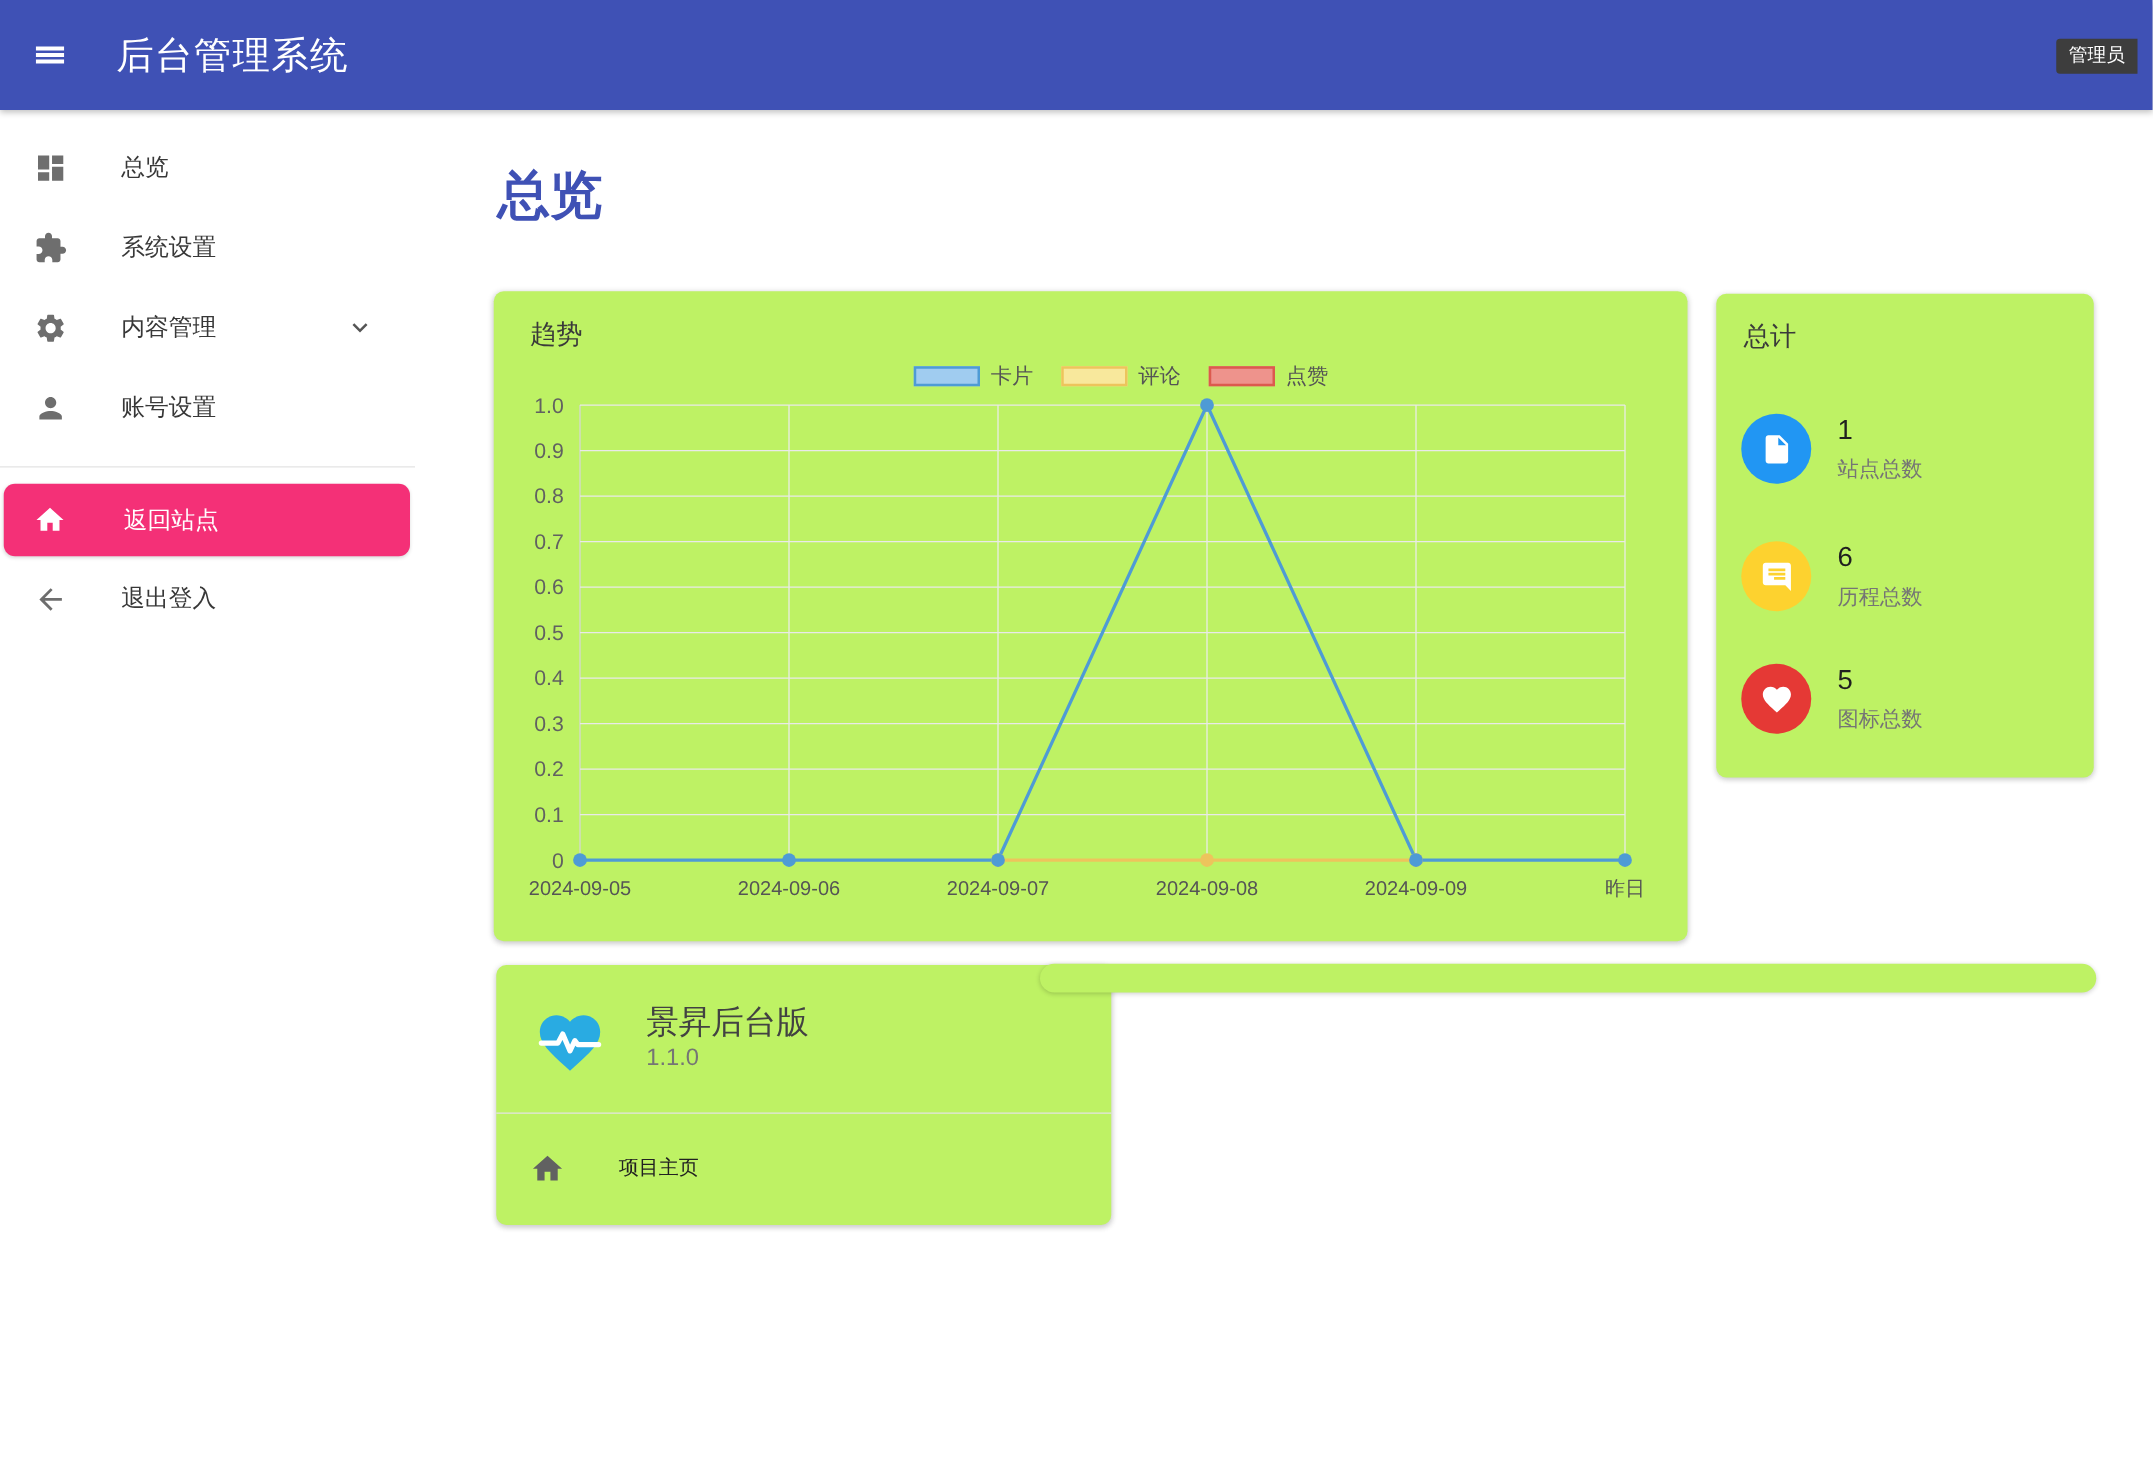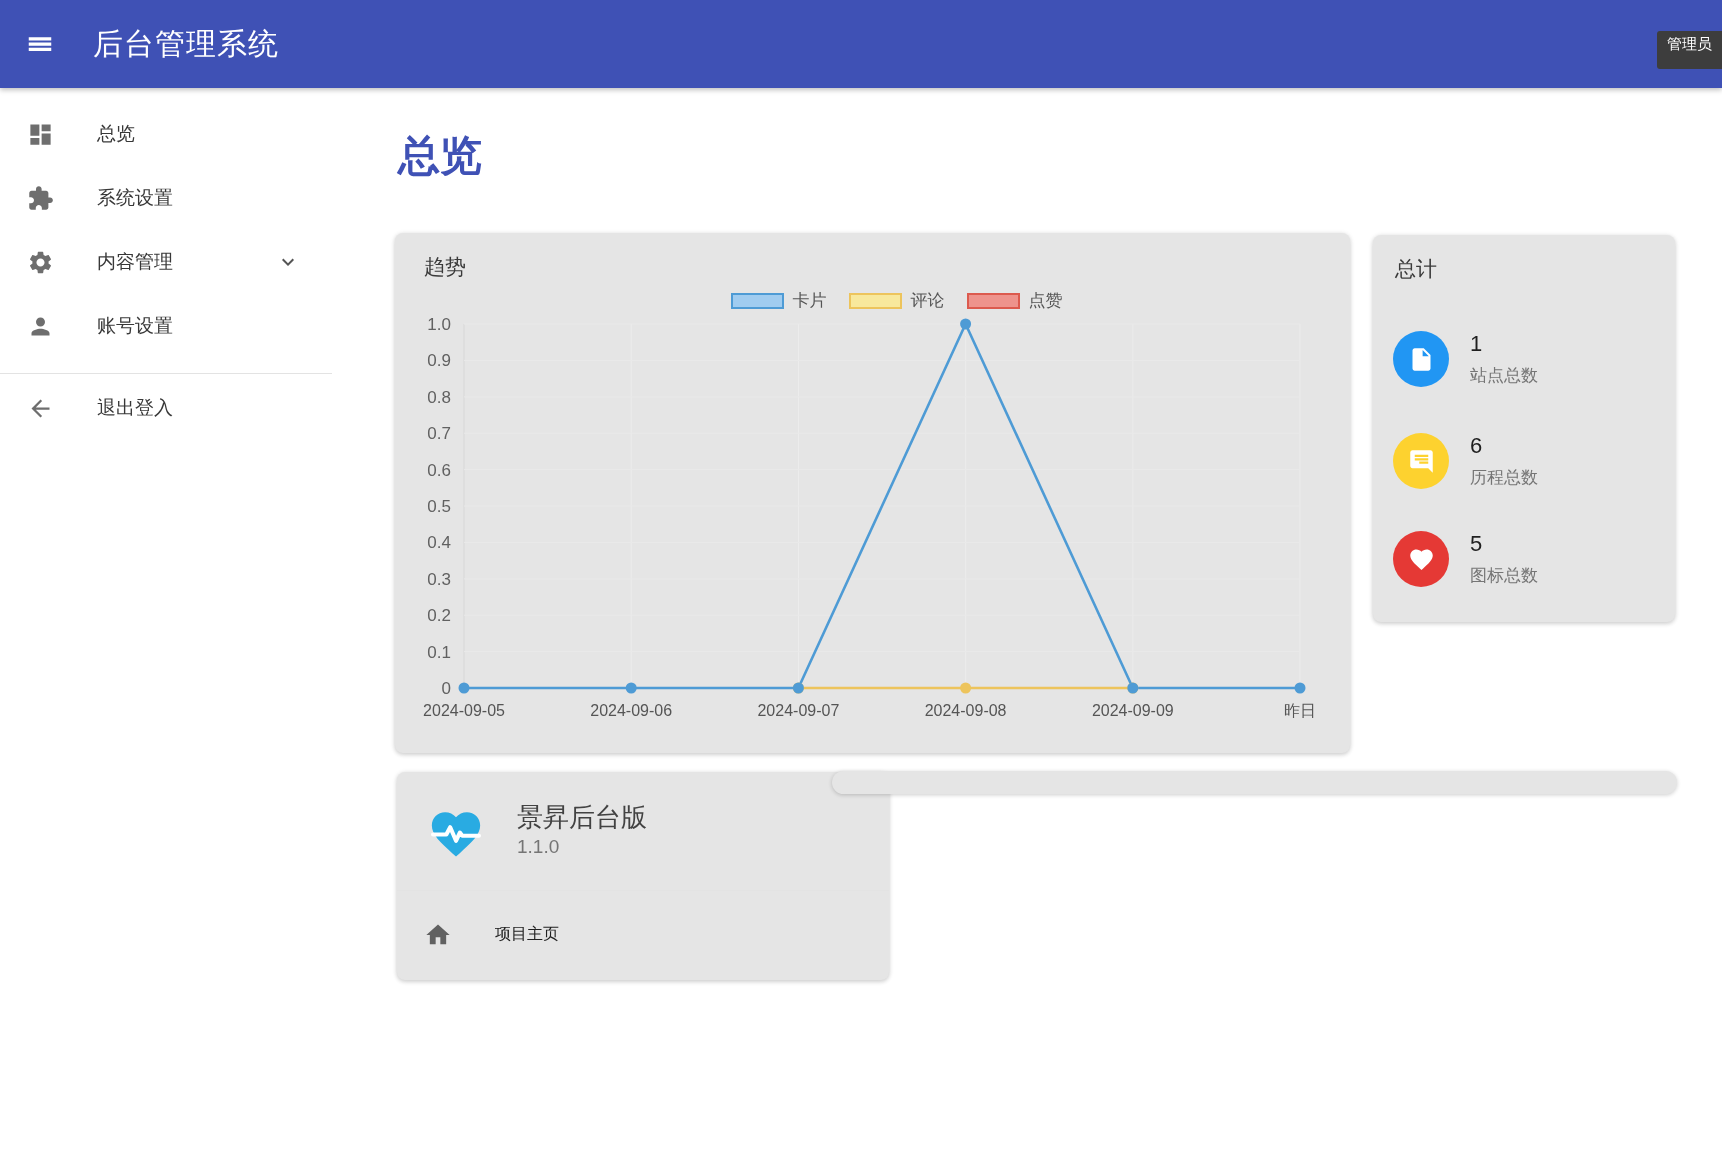--- a/index.html
+++ b/index.html
@@ -5,41 +5,41 @@
   * { margin:0; padding:0; box-sizing:border-box; }
   html,body { width:1722px; height:1170px; }
   body { font-family:"Liberation Sans","DejaVu Sans",sans-serif; background:#fff; overflow:hidden; }
   .screen { position:relative; width:1722px; height:1170px; background:#fff; }
 
   
   .topbar { position:absolute; left:0; top:0; width:1722px; height:88px; background:#3F51B5;
             box-shadow:0 2px 5px rgba(0,0,0,.25); z-index:10; }
   .hamburger { position:absolute; left:25px; top:29px; width:30px; height:30px; cursor:pointer; color:#fff; }
   .topbar-title { position:absolute; left:93px; top:24px; color:#fff; font-size:30px; font-weight:500; letter-spacing:1px; }
-  .user-badge { position:absolute; right:0; top:31px; background:#3D3D3D; color:#fff; font-size:15px;
-                padding:4px 10px 15px 10px; border-radius:3px 0 0 3px; }
+  .user-badge { position:absolute; right:12px; top:31px; background:#3D3D3D; color:#fff; font-size:15px;
+                padding:4px 10px 5px 10px; border-radius:3px 0 0 3px; }
 
   
   .sidebar { position:absolute; left:0; top:88px; width:332px; height:1082px; background:#fff; padding-top:14px; }
   .side-item { display:flex; align-items:center; height:64px; padding-left:27px; cursor:pointer; }
   .side-item .mi { width:27px; height:27px; color:#6E6E6E; flex:none; }
   .side-item .lbl { margin-left:43px; font-size:19px; color:#383838; }
   .side-item .chev { margin-left:auto; margin-right:32px; width:24px; height:24px; color:#555; }
   .side-divider { width:332px; height:1px; background:#E3E3E3; margin-top:15px; }
   .back-btn { margin:13px 4px 0 3px; height:58px; border-radius:9px; background:#F43077;
               display:flex; align-items:center; padding-left:24px; cursor:pointer;
               box-shadow:0 1px 3px rgba(0,0,0,.15); }
   .back-btn .mi { width:26px; height:26px; color:#fff; flex:none; }
   .back-btn .lbl { margin-left:46px; color:#fff; font-size:19px; }
   .logout-item { margin-top:2px; }
 
   
   .page-heading { position:absolute; left:398px; top:128px; font-size:42px; font-weight:bold; color:#3F51B5; }
 
-  .card { position:absolute; background:#e5e5e5; border-radius:8px;
+  .card { position:absolute; background:#bef264; border-radius:8px;
           box-shadow:0 1px 5px rgba(0,0,0,.16), 0 2px 4px rgba(0,0,0,.08); }
 
   
   .chart-card { left:395px; top:233px; width:955px; height:520px; }
   .chart-title { position:absolute; left:29px; top:20px; font-size:21px; color:#3A3A3A; }
   .legend { position:absolute; top:56px; left:calc(50% + 24px); transform:translateX(-50%);
             display:flex; align-items:center; gap:22px; }
   .legend-item { display:flex; align-items:center; gap:9px; cursor:pointer; }
   .legend-box { width:53px; height:16px; border:2px solid; }
   .legend-label { font-size:17px; color:#555; }
@@ -111,20 +111,26 @@
     </div>
     <div class="side-item">
       <svg class="mi" viewBox="0 0 24 24" fill="currentColor">
           <path d="M12 12c2.21 0 4-1.79 4-4s-1.79-4-4-4-4 1.79-4 4 1.79 4 4 4zm0 2c-2.67 0-8 1.34-8 4v2h16v-2c0-2.66-5.33-4-8-4z"></path>
         </svg>
       <span class="lbl">账号设置</span>
     </div>
 
     <div class="side-divider"></div>
 
+    <div class="back-btn">
+      <svg class="mi" viewBox="0 0 24 24" fill="currentColor">
+          <path d="M10 20v-6h4v6h5v-8h3L12 3 2 12h3v8z"></path>
+        </svg>
+      <span class="lbl">返回站点</span>
+    </div>
 
     <div class="side-item logout-item">
       <svg class="mi" viewBox="0 0 24 24" fill="currentColor">
           <path d="M20 11H7.83l5.59-5.59L12 4l-8 8 8 8 1.41-1.41L7.83 13H20v-2z"></path>
         </svg>
       <span class="lbl">退出登入</span>
     </div>
   </div>
 
   <div class="page-heading">总览</div>

